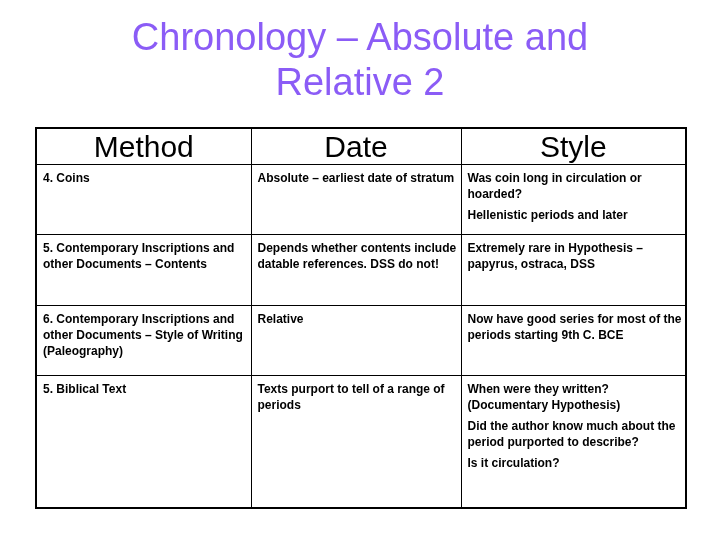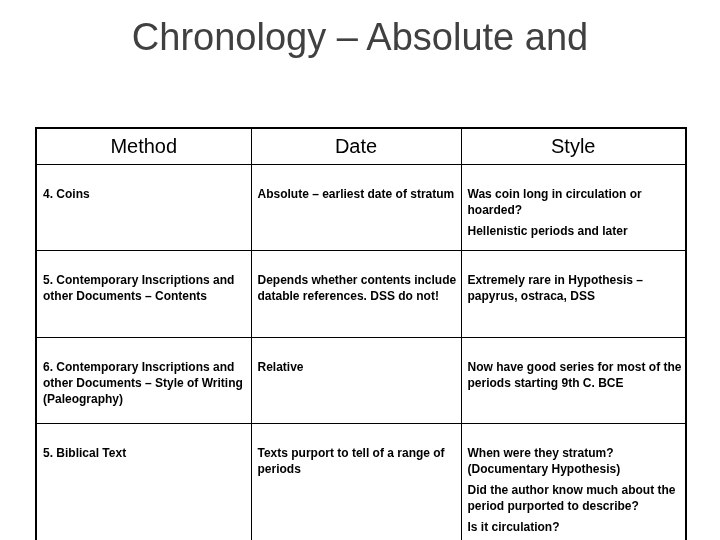--- a/index.html
+++ b/index.html
@@ -18,67 +18,68 @@
   }
   .slide-title {
     position: absolute;
     top: 15px;
     left: 0;
     width: 720px;
     text-align: center;
     font-size: 38px;
     line-height: 45px;
     font-weight: 400;
-    color: #404040;
+    color: #8b5cf6;
   }
   table.content-table {
     position: absolute;
     left: 35px;
     top: 127px;
     width: 650px;
     border-collapse: collapse;
     table-layout: fixed;
     border: 2px solid #000000;
   }
   col.c1 { width: 215px; }
   col.c2 { width: 210px; }
   col.c3 { width: 225px; }
   table.content-table th {
     border: 1px solid #000000;
     height: 35px;
-    font-size: 20px;
+    font-size: 30px;
     font-weight: 400;
     text-align: center;
     vertical-align: middle;
     padding: 0;
   }
   table.content-table td {
     border: 1px solid #000000;
     vertical-align: top;
     text-align: left;
-    padding: 21px 3px 2px 6px;
+    padding: 5px 3px 2px 6px;
     font-size: 12px;
     line-height: 16px;
     font-weight: bold;
   }
   tr.row-1 td { height: 62px; }
   tr.row-2 td { height: 63px; }
   tr.row-3 td { height: 62px; }
   tr.row-4 td { height: 124px; }
   table.content-table td p {
     margin: 0 0 5px 0;
   }
 </style>
 </head>
 <body>
 
 <div class="slide">
 
   <div class="slide-title">
     <div>Chronology – Absolute and</div>
+    <div>Relative 2</div>
   </div>
 
   <table class="content-table">
     <colgroup>
       <col class="c1">
         <col class="c2">
         <col class="c3">
     </colgroup>
     <thead>
       <tr class="header-row">
@@ -123,21 +124,21 @@
         </td>
       </tr>
       <tr class="row-4">
         <td>
           <p>5. Biblical Text</p>
         </td>
         <td>
           <p>Texts purport to tell of a range of periods</p>
         </td>
         <td>
-          <p>When were they stratum? (Documentary Hypothesis)</p>
+          <p>When were they written? (Documentary Hypothesis)</p>
           <p>Did the author know much about the period purported to describe?</p>
           <p>Is it circulation?</p>
         </td>
       </tr>
     </tbody>
   </table>
 
 </div>
 
 </body></html>

